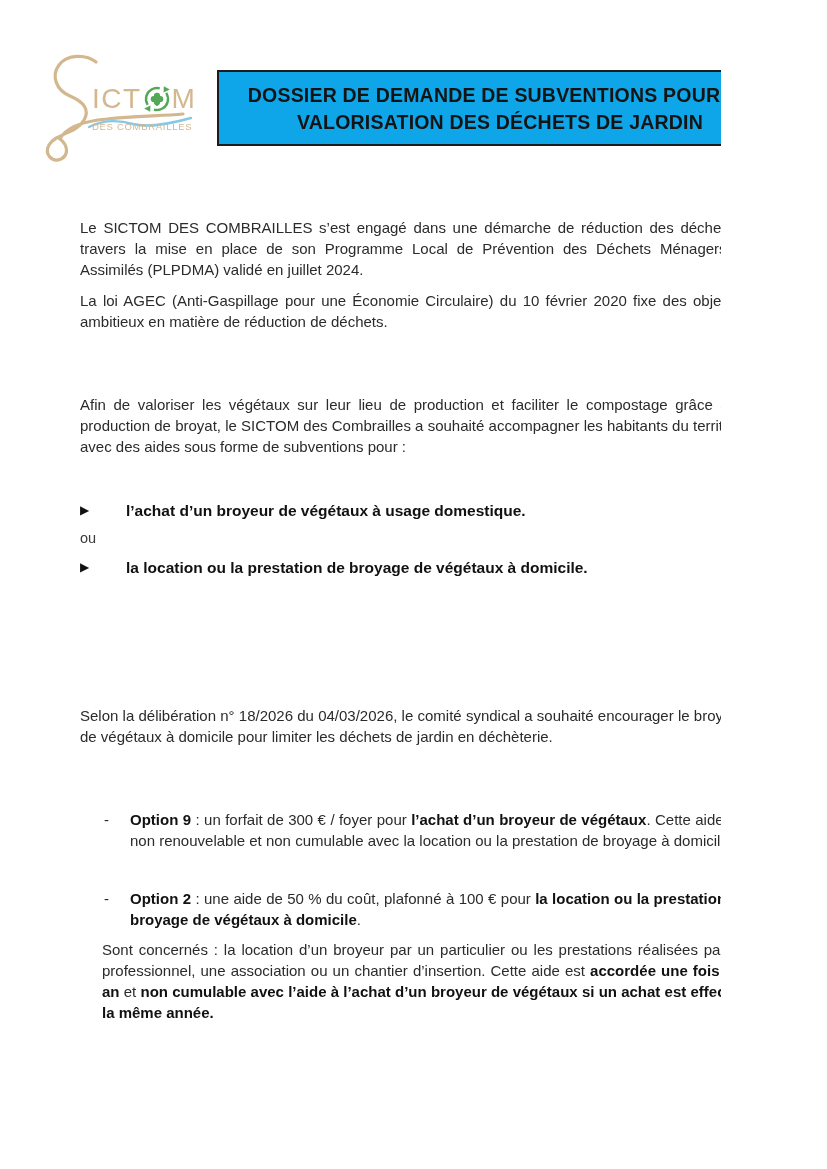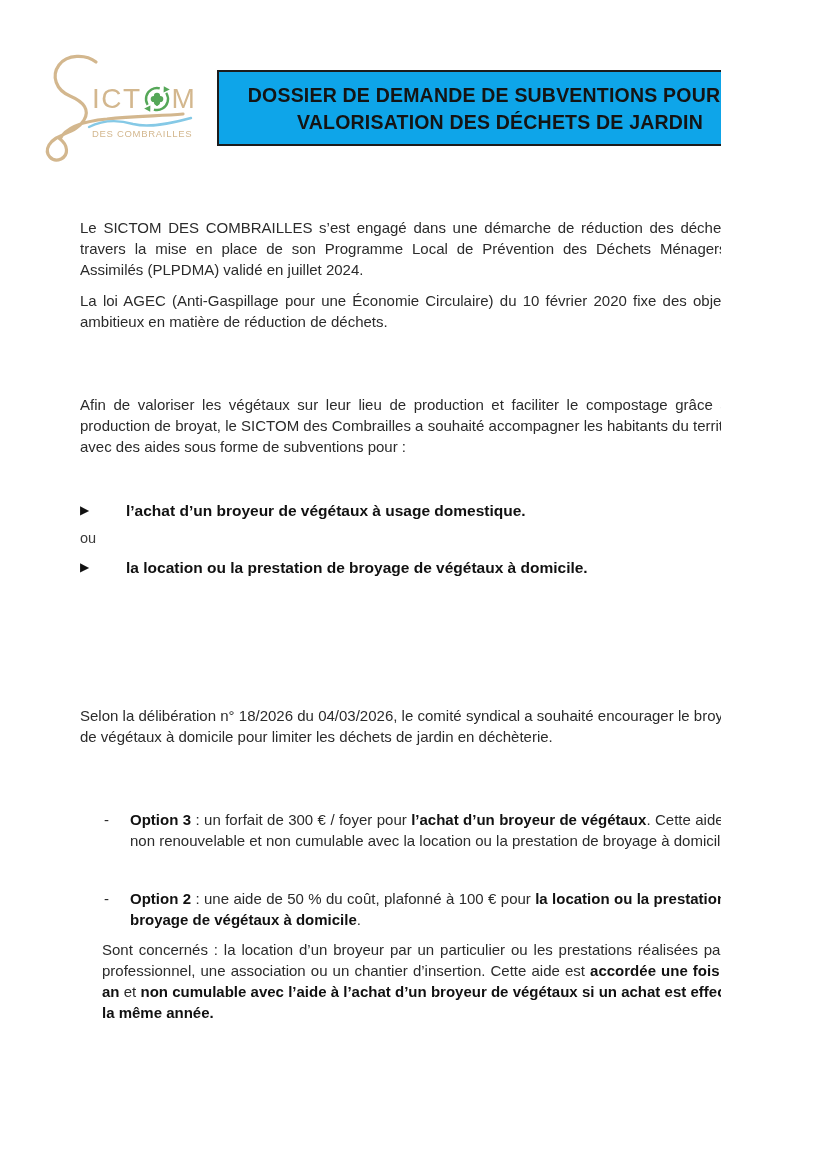--- a/index.html
+++ b/index.html
@@ -22,21 +22,21 @@
   .logo{position:absolute;left:33px;top:53px;width:165px;height:120px;}
   .logo-svg{position:absolute;left:0;top:0;}
   .logo-word{
     position:absolute;left:59px;top:32px;
     display:flex;align-items:center;
     font-size:28px;line-height:28px;letter-spacing:1.5px;
     color:var(--tan);font-weight:400;white-space:nowrap;
   }
   .logo-word .recycle{width:28px;height:28px;margin:0 1px;}
   .logo-sub{
-    position:absolute;left:59px;top:75px;
+    position:absolute;left:59px;top:68px;
     font-size:9.5px;letter-spacing:0.7px;
     color:var(--tan);white-space:nowrap;
   }
 
   
   .title-box{
     position:absolute;left:217px;top:70px;width:566px;height:76px;
     box-sizing:border-box;
     background:#0ea5e9;border:2px solid #1c1c1c;
     text-align:center;
@@ -132,21 +132,21 @@
   <div class="bullet-row" style="top:557px;">
     <span class="marker">▶</span>
     <span class="btext">la location ou la prestation de broyage de végétaux à domicile.</span>
   </div>
 
 
   <p class="para col" style="top:705px;">Selon la délibération n° 18/2026 du 04/03/2026, le comité syndical a souhaité encourager le broyage de végétaux à domicile pour limiter les déchets de jardin en déchèterie.</p>
 
   <p class="para opt" style="top:809px;">
     <span class="dash">-</span>
-    <span><b>Option 3</b> : un forfait de 300 € / foyer pour <b>l’achat d’un broyeur de végétaux</b>. Cette aide est non renouvelable et non cumulable avec la location ou la prestation de broyage à domicile.</span>
+    <span><b>Option 9</b> : un forfait de 300 € / foyer pour <b>l’achat d’un broyeur de végétaux</b>. Cette aide est non renouvelable et non cumulable avec la location ou la prestation de broyage à domicile.</span>
   </p>
   <p class="para opt" style="top:888px;">
     <span class="dash">-</span>
     <span><b>Option 2</b> : une aide de 50 % du coût, plafonné à 100 € pour <b>la location ou la prestation de broyage de végétaux à domicile</b>.</span>
   </p>
 
   <p class="para indent" style="top:939px;">Sont concernés : la location d’un broyeur par un particulier ou les prestations réalisées par un professionnel, une association ou un chantier d’insertion. Cette aide est <b>accordée une fois par an</b> et <b>non cumulable avec l’aide à l’achat d’un broyeur de végétaux si un achat est effectué la même année.</b></p>
 
 </div>
 

